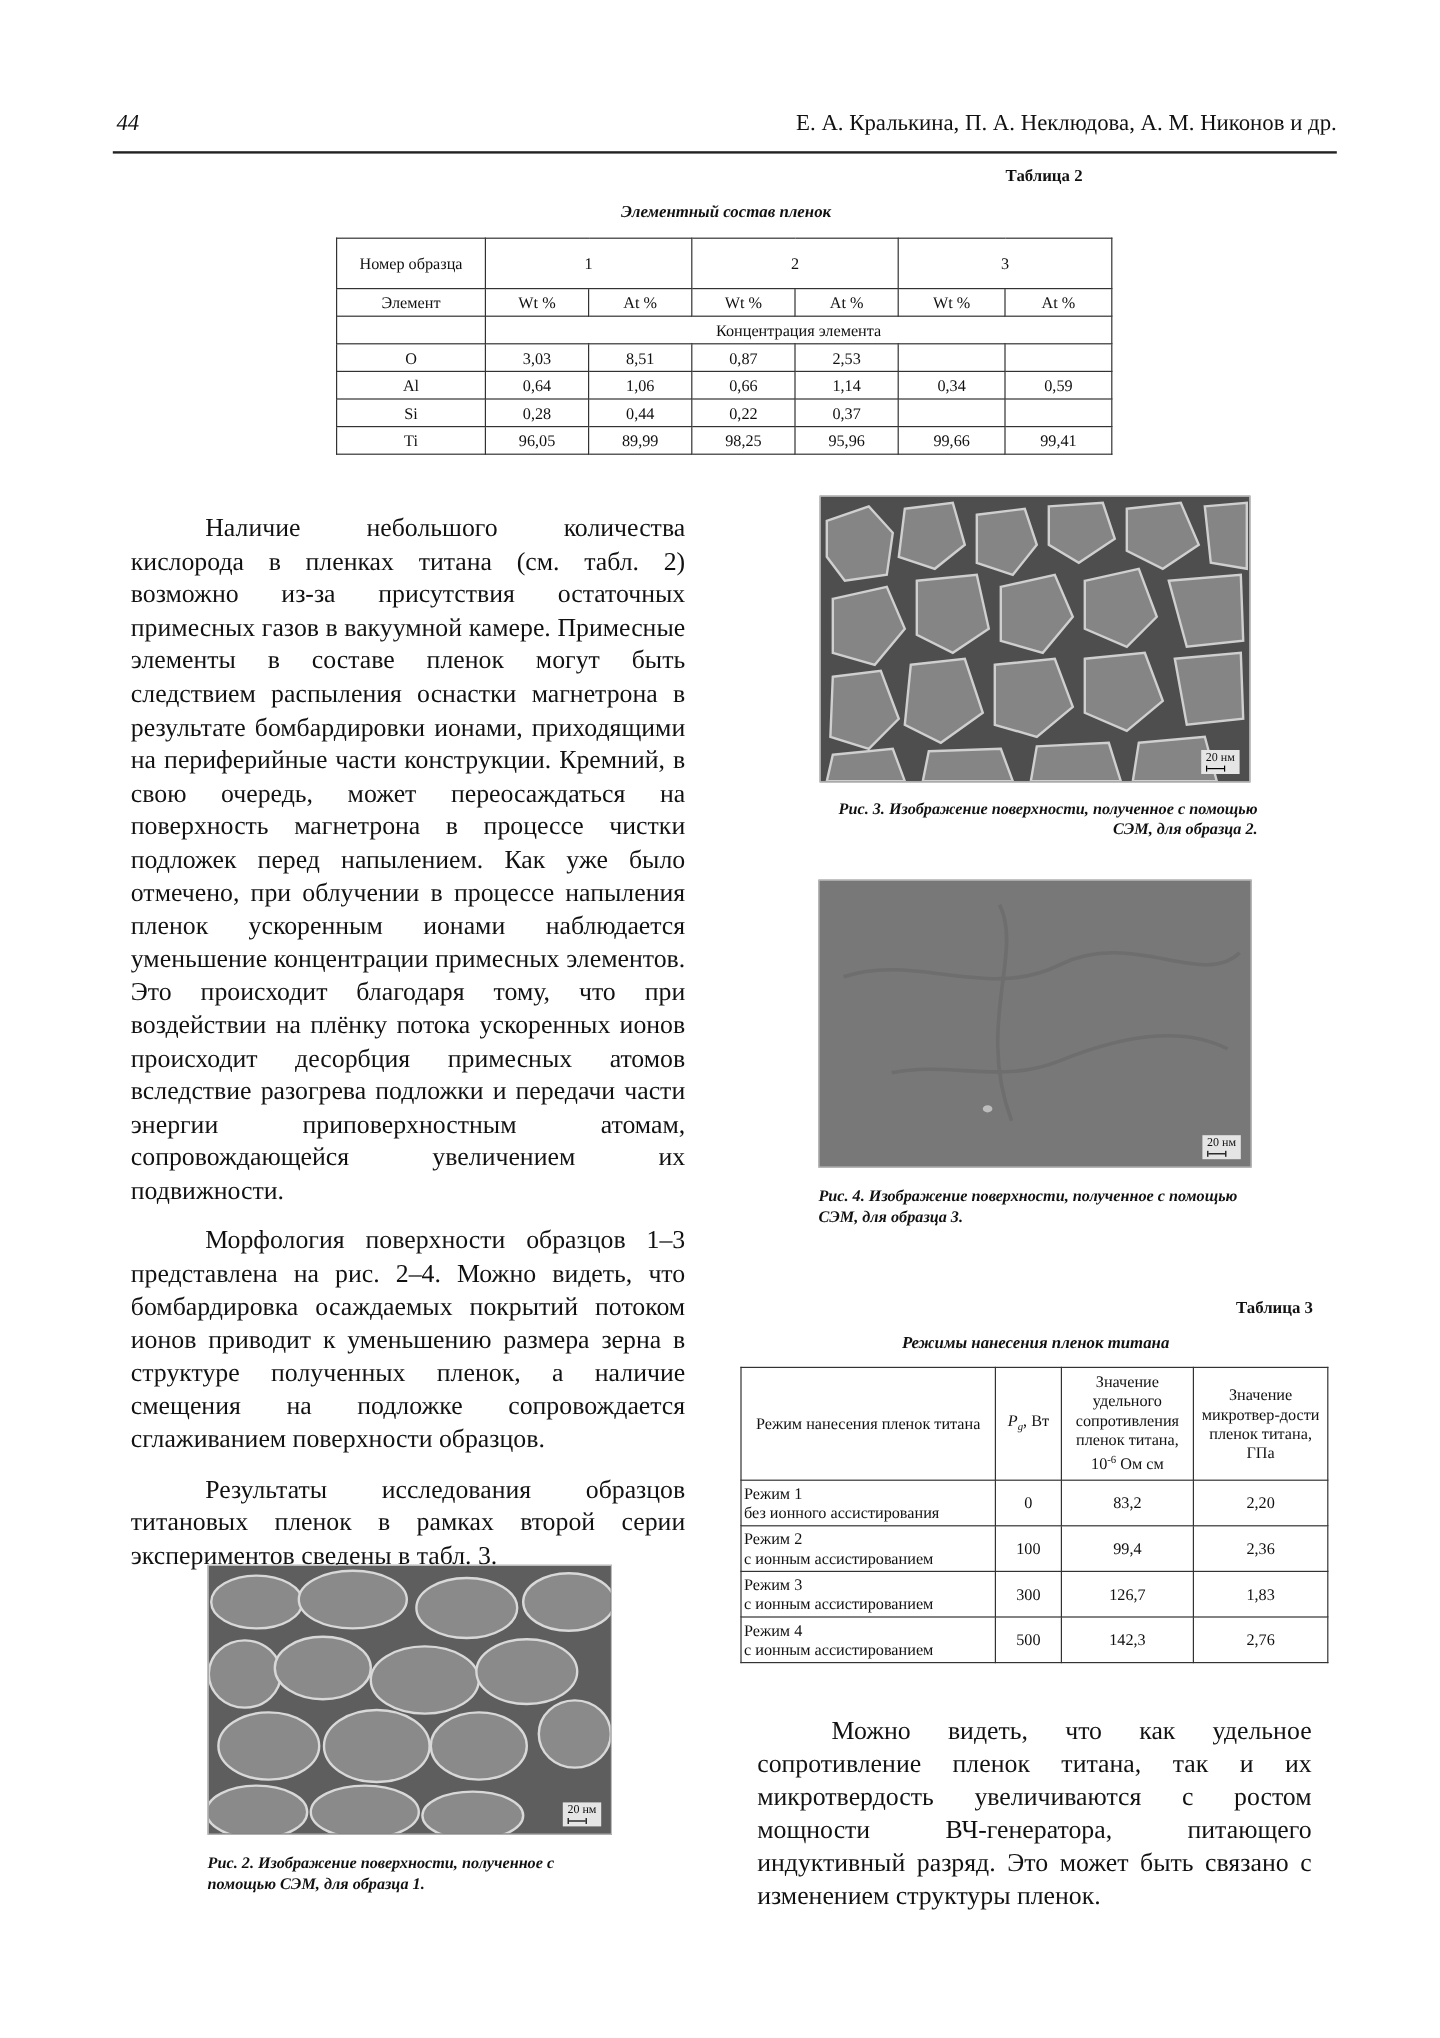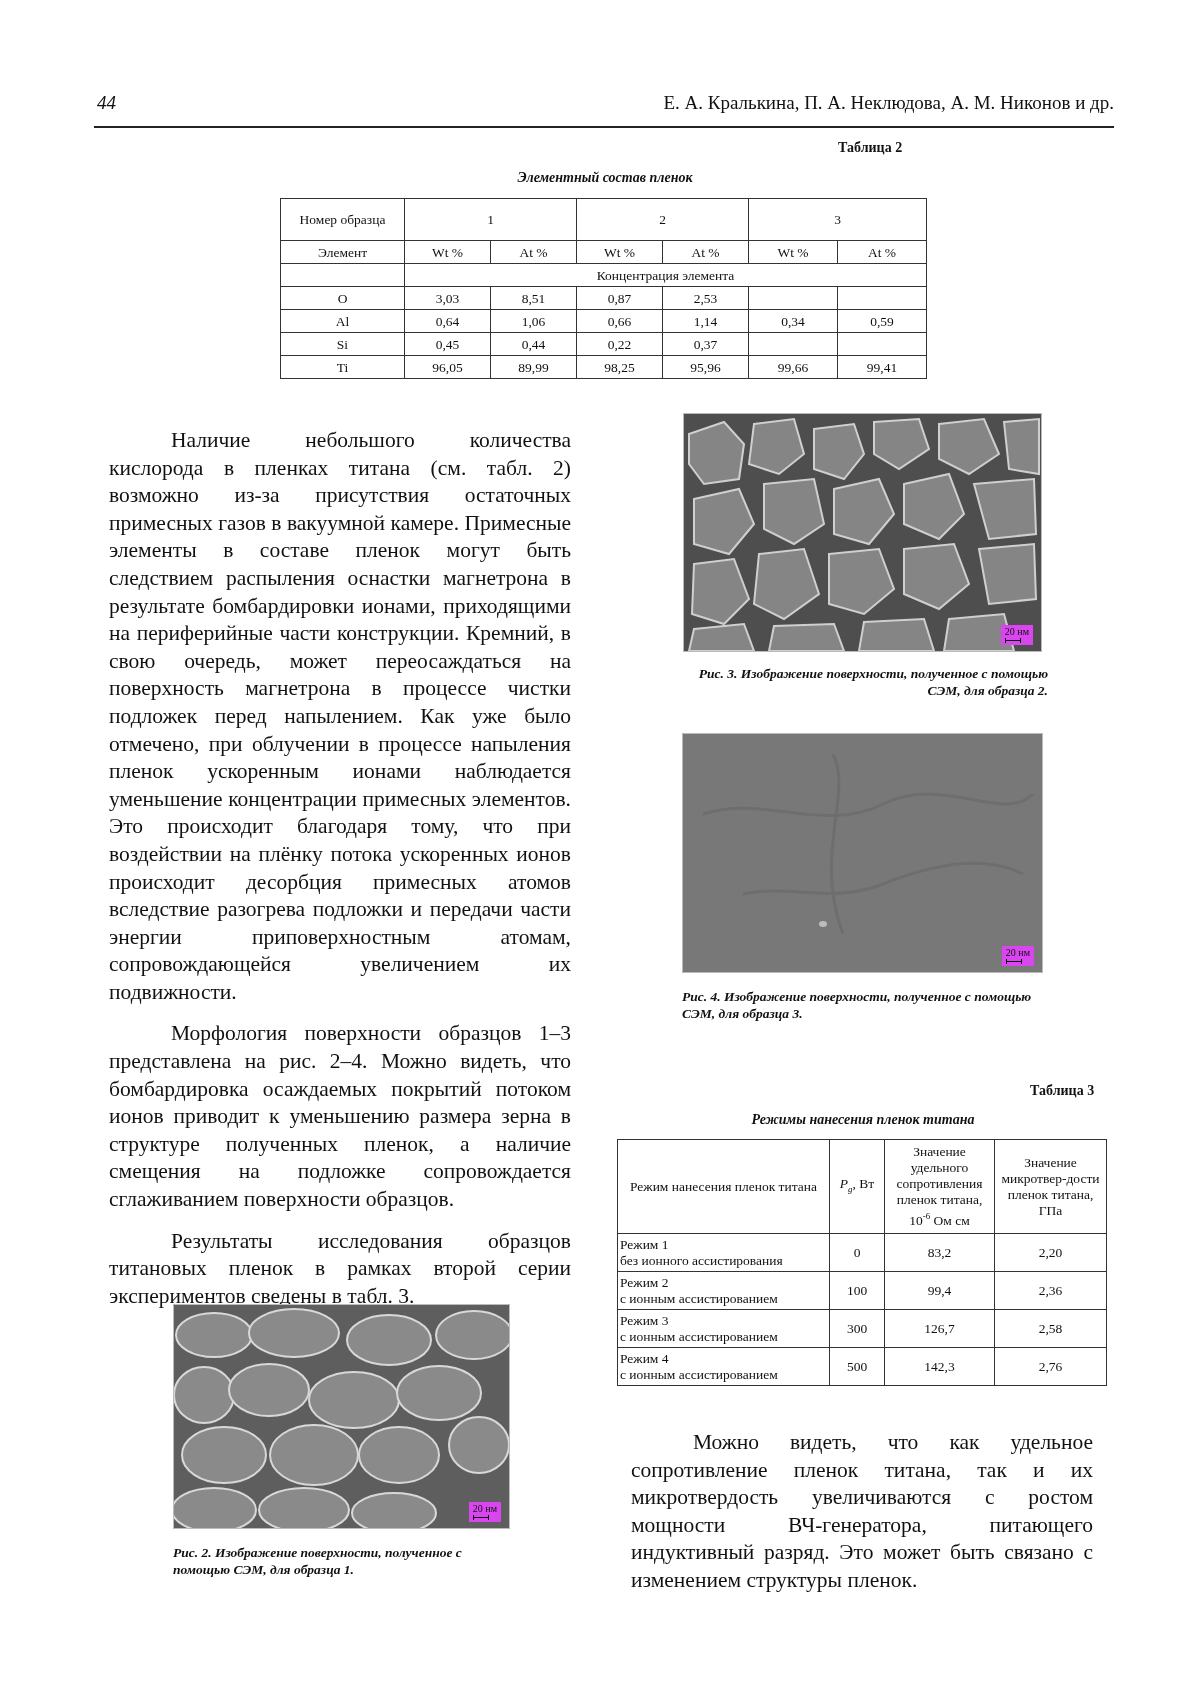--- a/index.html
+++ b/index.html
@@ -13,21 +13,21 @@
   .tbl-title { font-size:14px; font-weight:bold; font-style:italic; }
   table.t2 { border-collapse:collapse; font-size:13.5px; table-layout:fixed; }
   table.t2 td { border:1.5px solid #333; text-align:center; padding:0; height:22px; line-height:15px; }
   table.t3 { border-collapse:collapse; font-size:13.5px; table-layout:fixed; }
   table.t3 td { border:1.5px solid #333; text-align:center; padding:0 2px; line-height:16px; }
   table.t3 td.mode { text-align:left; padding-left:2px; }
   .body-text { font-size:21.5px; line-height:27.6px; text-align:justify; }
   .body-text p { margin:14px; text-indent:62px; }
   .sem { background:#6d6d6d; overflow:hidden; border:1px solid #bbb; }
   .sem svg { display:block; width:100%; height:100%; }
-  .scale { position:absolute; right:8px; bottom:6px; background:#d946ef; padding:1px 4px 2px 4px;
+  .scale { position:absolute; right:8px; bottom:6px; background:#e5e5e5; padding:1px 4px 2px 4px;
            font-size:10px; line-height:11px; text-align:left; }
   .scale .bar { display:block; width:14px; height:5px; border-left:1.5px solid #000; border-right:1.5px solid #000; position:relative; margin-top:1px; }
   .scale .bar::after { content:""; position:absolute; left:0; right:0; top:2px; border-top:1.5px solid #000; }
   .caption { font-size:13.5px; font-weight:bold; font-style:italic; line-height:17px; }
 </style>
 </head>
 <body>
 
 <div class="abs hdr-page">44</div>
 <div class="abs hdr-authors">Е. А. Кралькина, П. А. Неклюдова, А. М. Никонов и др.</div>
@@ -78,21 +78,21 @@
     <td>Al</td>
     <td>0,64</td>
     <td>1,06</td>
     <td>0,66</td>
     <td>1,14</td>
     <td>0,34</td>
     <td>0,59</td>
   </tr>
   <tr>
     <td>Si</td>
-    <td>0,45</td>
+    <td>0,28</td>
     <td>0,44</td>
     <td>0,22</td>
     <td>0,37</td>
     <td></td>
     <td></td>
   </tr>
   <tr>
     <td>Ti</td>
     <td>96,05</td>
     <td>89,99</td>
@@ -204,21 +204,21 @@
   <tr style="height:38px">
     <td class="mode"><span>Режим 2</span><br><span>с ионным ассистированием</span></td>
     <td>100</td>
     <td>99,4</td>
     <td>2,36</td>
   </tr>
   <tr style="height:38px">
     <td class="mode"><span>Режим 3</span><br><span>с ионным ассистированием</span></td>
     <td>300</td>
     <td>126,7</td>
-    <td>2,58</td>
+    <td>1,83</td>
   </tr>
   <tr style="height:38px">
     <td class="mode"><span>Режим 4</span><br><span>с ионным ассистированием</span></td>
     <td>500</td>
     <td>142,3</td>
     <td>2,76</td>
   </tr>
 </tbody>
   </table>
 

